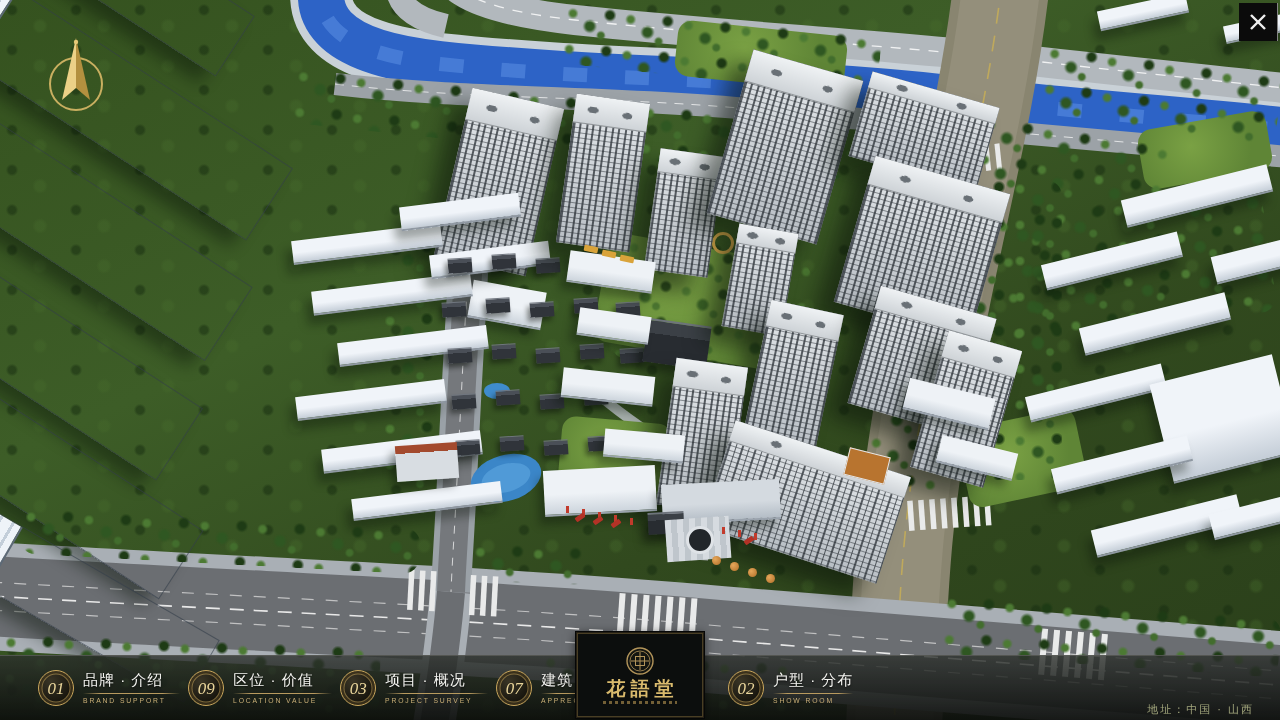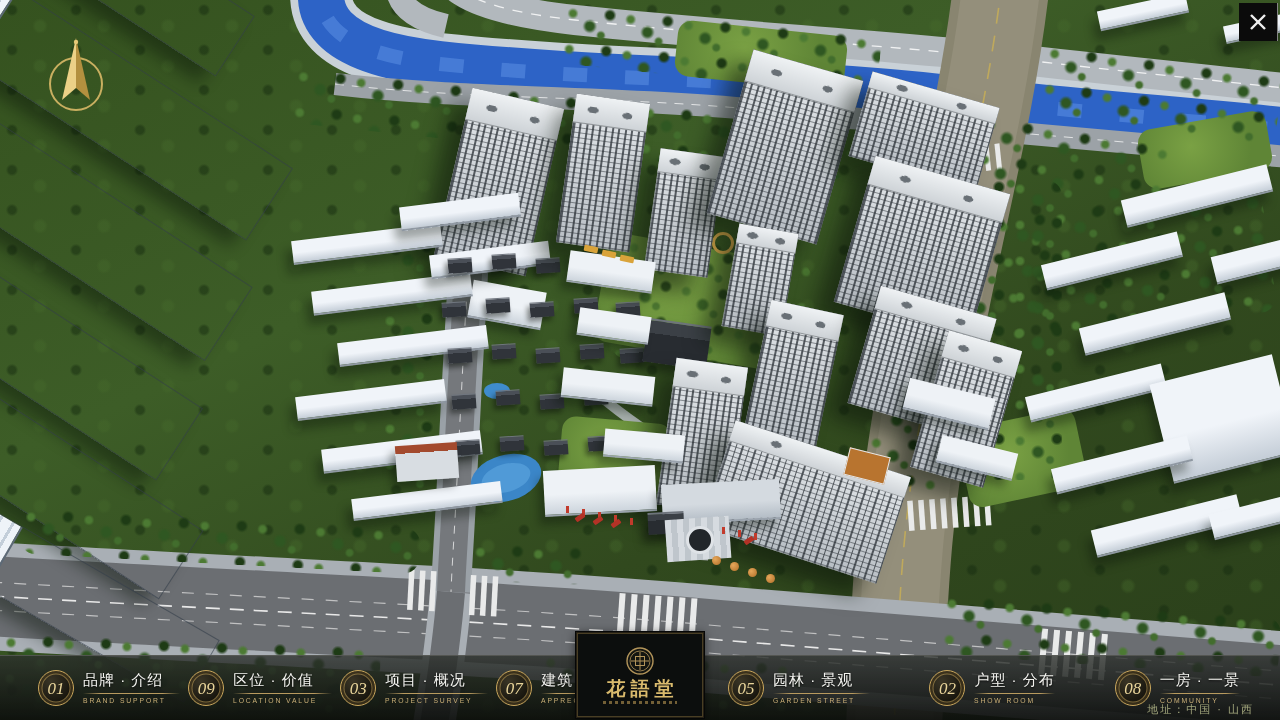--- a/index.html
+++ b/index.html
@@ -374,48 +374,28 @@
           <div class="zh">建筑 · 鉴赏</div>
           <div class="rule"></div>
           <div class="en">APPRECIATION</div>
         </div>
       </div>
     </div>
 
     <div class="nav-group right">
       <div class="nav-item">
         <div class="badge">
-            <span>05</span>
-          </div>
-        <div class="nav-texts">
-          <div class="zh">园林 · 景观</div>
-          <div class="rule"></div>
-          <div class="en">GARDEN STREET</div>
-        </div>
-      </div>
-      <div class="nav-item">
-        <div class="badge">
             <span>02</span>
           </div>
         <div class="nav-texts">
           <div class="zh">户型 · 分布</div>
           <div class="rule"></div>
           <div class="en">SHOW ROOM</div>
         </div>
       </div>
-      <div class="nav-item">
-        <div class="badge">
-            <span>08</span>
-          </div>
-        <div class="nav-texts">
-          <div class="zh">一房 · 一景</div>
-          <div class="rule"></div>
-          <div class="en">COMMUNITY</div>
-        </div>
-      </div>
     </div>
   </div>
 
   <div class="logo-panel">
     <svg width="30" height="30" viewBox="0 0 30 30">
       <circle cx="15" cy="15" r="13" fill="#141511" stroke="#b2945a" stroke-width="1.4"></circle>
       <circle cx="15" cy="15" r="10" fill="none" stroke="#b2945a" stroke-width=".8"></circle>
       <g stroke="#b2945a" stroke-width="1" fill="none">
         <rect x="10.5" y="10.5" width="9" height="9"></rect>
         <line x1="15" y1="6" x2="15" y2="24"></line>

